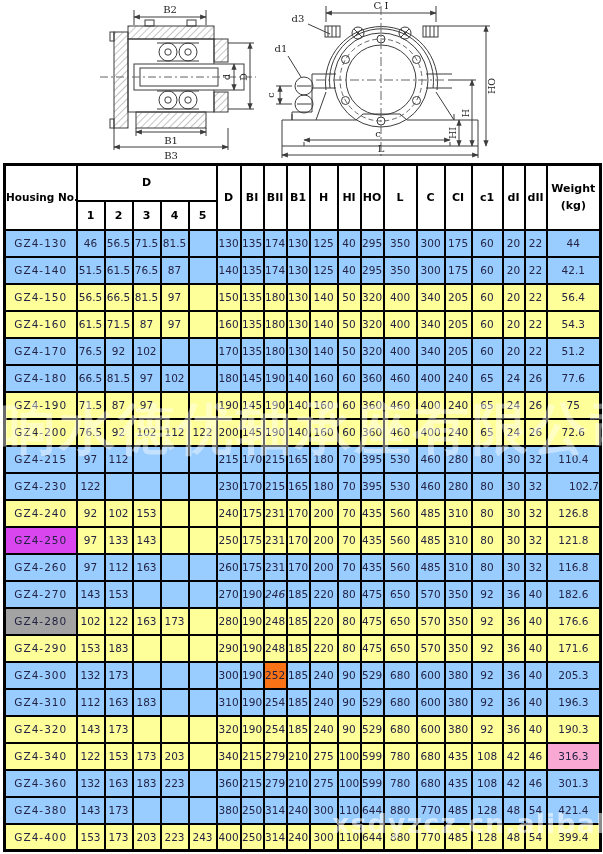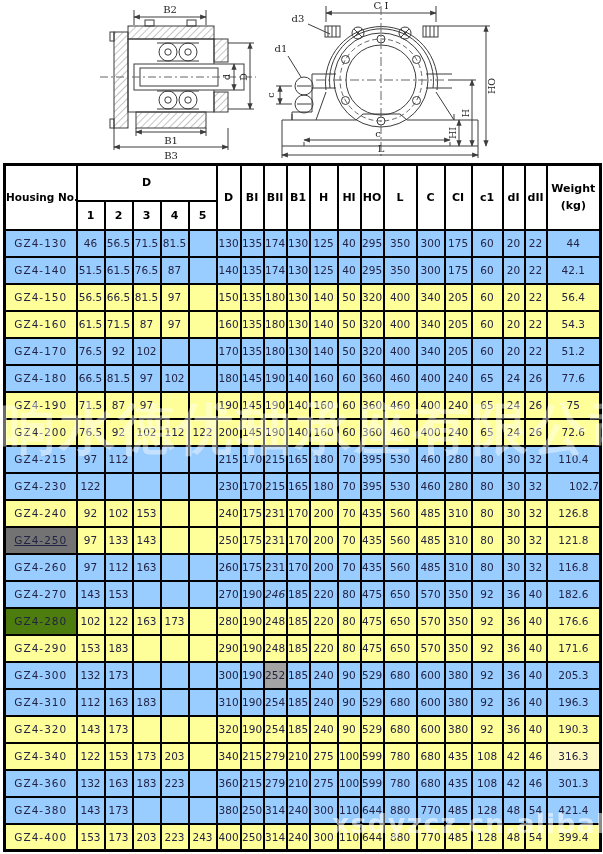--- a/index.html
+++ b/index.html
@@ -502,21 +502,21 @@
           <td style="background: rgb(255, 255, 153);">435</td>
           <td style="background: rgb(255, 255, 153);">560</td>
           <td style="background: rgb(255, 255, 153);">485</td>
           <td class="va-top" style="background: rgb(255, 255, 153);">310</td>
           <td class="va-top" style="background: rgb(255, 255, 153);">80</td>
           <td class="va-top" style="background: rgb(255, 255, 153);">30</td>
           <td style="background: rgb(255, 255, 153);">32</td>
           <td style="background: rgb(255, 255, 153);">126.8</td>
         </tr>
         <tr>
-          <td class="hn" style="background: #737373; text-decoration: underline;">GZ4-250</td>
+          <td class="hn" style="background: #d946ef;">GZ4-250</td>
           <td style="background: rgb(255, 255, 153);">97</td>
           <td style="background: rgb(255, 255, 153);">133</td>
           <td style="background: rgb(255, 255, 153);">143</td>
           <td style="background: rgb(255, 255, 153);"></td>
           <td style="background: rgb(255, 255, 153);"></td>
           <td class="va-top" style="background: rgb(255, 255, 153);">250</td>
           <td style="background: rgb(255, 255, 153);">175</td>
           <td style="background: rgb(255, 255, 153);">231</td>
           <td style="background: rgb(255, 255, 153);">170</td>
           <td style="background: rgb(255, 255, 153);">200</td>
@@ -568,21 +568,21 @@
           <td style="background: rgb(153, 204, 255);">475</td>
           <td style="background: rgb(153, 204, 255);">650</td>
           <td style="background: rgb(153, 204, 255);">570</td>
           <td class="va-top" style="background: rgb(153, 204, 255);">350</td>
           <td class="va-top" style="background: rgb(153, 204, 255);">92</td>
           <td class="va-top" style="background: rgb(153, 204, 255);">36</td>
           <td style="background: rgb(153, 204, 255);">40</td>
           <td style="background: rgb(153, 204, 255);">182.6</td>
         </tr>
         <tr>
-          <td class="hn" style="background: #4d7c0f;">GZ4-280</td>
+          <td class="hn" style="background: #a3a3a3;">GZ4-280</td>
           <td style="background: rgb(255, 255, 153);">102</td>
           <td style="background: rgb(255, 255, 153);">122</td>
           <td style="background: rgb(255, 255, 153);">163</td>
           <td style="background: rgb(255, 255, 153);">173</td>
           <td style="background: rgb(255, 255, 153);"></td>
           <td class="va-top" style="background: rgb(255, 255, 153);">280</td>
           <td style="background: rgb(255, 255, 153);">190</td>
           <td style="background: rgb(255, 255, 153);">248</td>
           <td style="background: rgb(255, 255, 153);">185</td>
           <td style="background: rgb(255, 255, 153);">220</td>
@@ -620,21 +620,21 @@
         </tr>
         <tr>
           <td class="hn" style="background: rgb(153, 204, 255);">GZ4-300</td>
           <td style="background: rgb(153, 204, 255);">132</td>
           <td style="background: rgb(153, 204, 255);">173</td>
           <td style="background: rgb(153, 204, 255);"></td>
           <td style="background: rgb(153, 204, 255);"></td>
           <td style="background: rgb(153, 204, 255);"></td>
           <td class="va-top" style="background: rgb(153, 204, 255);">300</td>
           <td style="background: rgb(153, 204, 255);">190</td>
-          <td style="background: #a3a3a3; margin-top: 41px;">252</td>
+          <td style="background: #f97316; margin-top: 41px;">252</td>
           <td style="background: rgb(153, 204, 255);">185</td>
           <td style="background: rgb(153, 204, 255);">240</td>
           <td style="background: rgb(153, 204, 255);">90</td>
           <td style="background: rgb(153, 204, 255);">529</td>
           <td style="background: rgb(153, 204, 255);">680</td>
           <td style="background: rgb(153, 204, 255);">600</td>
           <td class="va-top" style="background: rgb(153, 204, 255);">380</td>
           <td class="va-top" style="background: rgb(153, 204, 255);">92</td>
           <td class="va-top" style="background: rgb(153, 204, 255);">36</td>
           <td style="background: rgb(153, 204, 255);">40</td>
@@ -697,21 +697,21 @@
           <td style="background: rgb(255, 255, 153);">210</td>
           <td style="background: rgb(255, 255, 153);">275</td>
           <td style="background: rgb(255, 255, 153);">100</td>
           <td style="background: rgb(255, 255, 153);">599</td>
           <td style="background: rgb(255, 255, 153);">780</td>
           <td style="background: rgb(255, 255, 153);">680</td>
           <td class="va-top" style="background: rgb(255, 255, 153);">435</td>
           <td class="va-top" style="background: rgb(255, 255, 153);">108</td>
           <td class="va-top" style="background: rgb(255, 255, 153);">42</td>
           <td style="background: rgb(255, 255, 153);">46</td>
-          <td style="background: #fef9c3;">316.3</td>
+          <td style="background: #f9a8d4;">316.3</td>
         </tr>
         <tr>
           <td class="hn" style="background: rgb(153, 204, 255);">GZ4-360</td>
           <td style="background: rgb(153, 204, 255);">132</td>
           <td style="background: rgb(153, 204, 255);">163</td>
           <td style="background: rgb(153, 204, 255);">183</td>
           <td style="background: rgb(153, 204, 255);">223</td>
           <td style="background: rgb(153, 204, 255);"></td>
           <td class="va-top" style="background: rgb(153, 204, 255);">360</td>
           <td style="background: rgb(153, 204, 255);">215</td>

